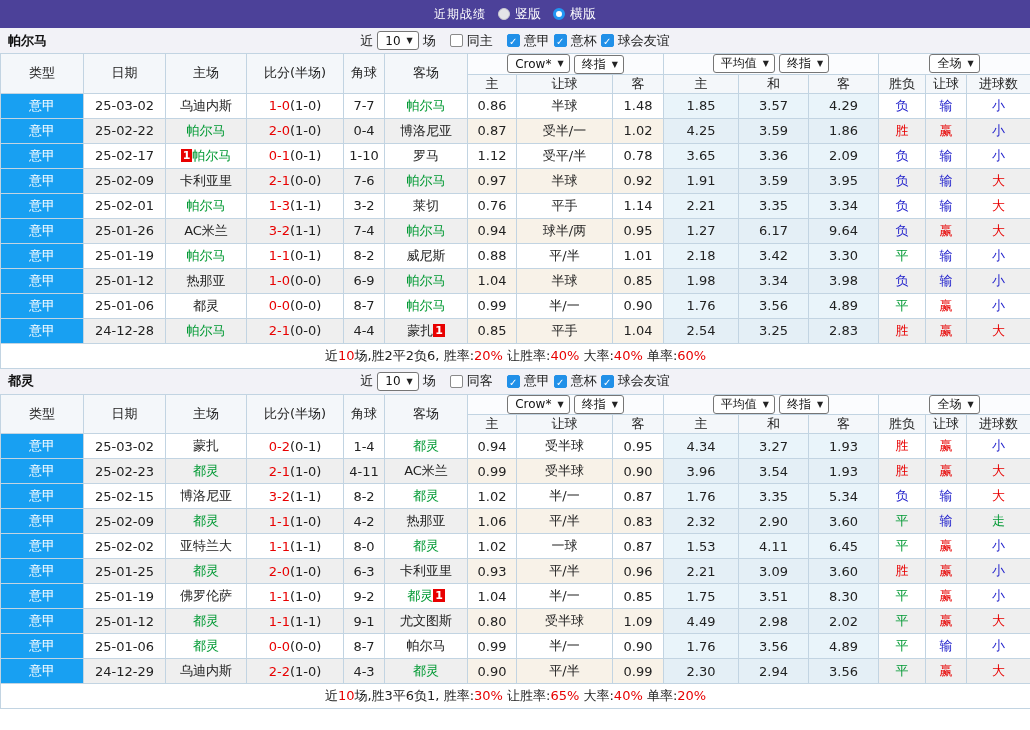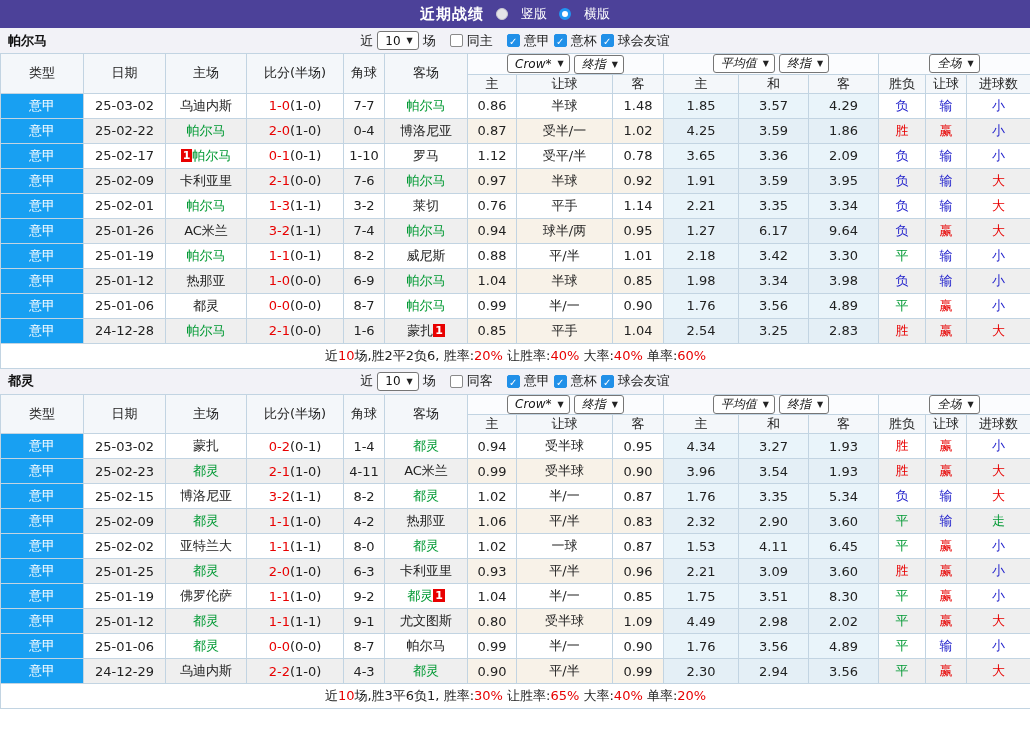--- a/index.html
+++ b/index.html
@@ -7,22 +7,22 @@
   body {
     width:1030px; height:730px; background:#fff;
     font-family:"DejaVu Sans", sans-serif;
     font-size:13px; color:#222;
   }
   
   .titlebar {
     height:28px; background:#4C4199; color:#fff;
     display:flex; align-items:center; justify-content:center; gap:12px;
   }
-  .titlebar .title { font-weight:bold; font-size:15px; letter-spacing:1px; }
-  .radio-group { display:flex; align-items:center; gap:13px; font-size:13px; }
+  .titlebar .title { font-weight:normal; font-size:12px; letter-spacing:1px; }
+  .radio-group { display:flex; align-items:center; gap:5px; font-size:13px; }
   .radio { border-radius:50%; display:inline-block; }
   .radio.plain { width:12px; height:12px; background:#E4E4E8; border:1px solid #C9C9D2; }
   .radio.ring  { width:12px; height:12px; background:#fff; border:3px solid #2196F3; }
   
   .controls-row {
     height:25px; background:#F2F2F7; position:relative;
     display:flex; align-items:center; justify-content:center; gap:4px;
   }
   .team-label { position:absolute; left:8px; font-weight:bold; color:#111; }
   .cb {
@@ -40,21 +40,21 @@
   }
   .sel .caret { font-size:8px; color:#222; }
   .ctl-gap { width:6px; display:inline-block; }
   
   table { border-collapse:collapse; table-layout:fixed; width:1030px; }
   th, td {
     border:1px solid #C2D4E2; text-align:center; padding:0;
     overflow:hidden; white-space:nowrap;
   }
   thead th { height:19px; background:#F4F7FA; font-weight:normal; font-size:13px; color:#222; }
-  thead th.sel-row { background:#FBFCFE;font-style:italic; }
+  thead th.sel-row { background:#FBFCFE; }
   tbody td { height:25px; font-size:13px; background:#fff; }
   tbody tr:nth-child(even) td.base { background:#EFEFEF; }
   tbody td.crow { background:#fff;text-align:center; }
   tbody tr:nth-child(even) td.crow { background:#F8F2E8; }
   tbody td.avg { background:#E9F4FA; }
   tbody tr:nth-child(even) td.avg { background:#E4EFF6; }
   tbody td.league { background:#18A0F2; color:#fff; }
   tfoot td { height:25px; background:#fff; font-size:13px; color:#222; }
   .c-red   { color:#E80000; }
   .c-green { color:#009933; }
@@ -318,21 +318,21 @@
             <td class="avg">4.89</td>
             <td class="base c-green">平</td>
             <td class="base c-red">赢</td>
             <td class="base c-blue">小</td>
           </tr>
           <tr>
             <td class="league">意甲</td>
             <td class="base">24-12-28</td>
             <td class="base"><span class="c-green">帕尔马</span></td>
             <td class="base"><span class="c-red">2-1</span><span>(0-0)</span></td>
-            <td class="base">1-6</td>
+            <td class="base">4-4</td>
             <td class="base"><span class="">蒙扎</span><span class="card">1</span></td>
             <td class="crow">0.85</td>
             <td class="crow">平手</td>
             <td class="crow">1.04</td>
             <td class="avg">2.54</td>
             <td class="avg">3.25</td>
             <td class="avg">2.83</td>
             <td class="base c-red">胜</td>
             <td class="base c-red">赢</td>
             <td class="base c-red">大</td>

